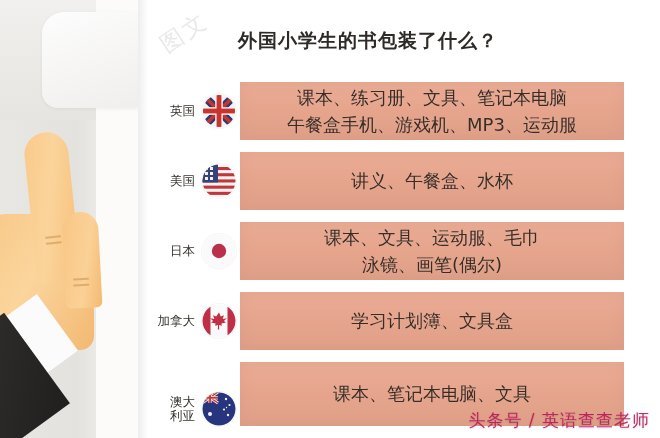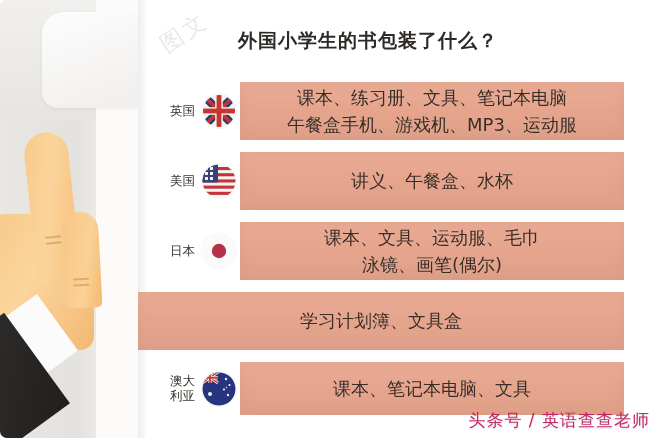--- a/index.html
+++ b/index.html
@@ -7,21 +7,20 @@
     padding: 0;
     background: #ffffff;
   }
   #screen {
     position: relative;
     width: 660px;
     height: 438px;
     overflow: hidden;
     background: #ffffff;
     font-family: "DejaVu Sans", "Liberation Sans", sans-serif;
-    border-radius: 7px;
   }
 
   
   .photo-left {
     position: absolute;
     left: 0; top: 0;
     width: 138px; height: 438px;
     background:
       linear-gradient(90deg,#e9e7e4 0%, #e4e2de 55%, #efedea 78%, #fdfdfd 100%);
     overflow: hidden;
@@ -135,21 +134,21 @@
 
   
   .rows { position: absolute; left: 0; top: 82px; width: 522px; }
   .row {
     position: relative;
     display: flex;
     align-items: center;
     height: 58px;
     margin-bottom: 12px;
   }
-  .row.tall { height: 53px; }
+  .row.tall { height: 64px; align-items: flex-end; }
 
   .label-cell {
     width: 102px;
     display: flex;
     align-items: center;
     justify-content: flex-end;
     gap: 7px;
     padding-right: 4px;
     box-sizing: border-box;
   }
@@ -315,20 +314,38 @@
             </svg>
           </span>
         </div>
         <div class="bar">
           <span class="bar-text">课本、文具、运动服、毛巾
 泳镜、画笔(偶尔)</span>
         </div>
       </div>
 
       <div class="row">
+        <div class="label-cell">
+          <span class="country">加拿大</span>
+          <span class="flag">
+            <svg viewBox="0 0 34 34">
+              <defs>
+                  <clipPath id="c4">
+                    <circle cx="17" cy="17" r="16.5"></circle>
+                  </clipPath>
+                </defs>
+              <g clip-path="url(#c4)">
+                <rect x="0" y="0" width="34" height="34" fill="#fbfafa"></rect>
+                <rect x="0" y="0" width="8.5" height="34" fill="#bf3046"></rect>
+                <rect x="25.5" y="0" width="8.5" height="34" fill="#bf3046"></rect>
+                <path d="M17 8.5 l1.8 4.1 3.1-1.3 -1.2 3.6 4.1-.6 -2.9 2.6 2.1 1.5 -4.6 1.1 .5 2.3 -2.9-.9 .2 4.6 -1.4 0 .2-4.6 -2.9 .9 .5-2.3 -4.6-1.1 2.1-1.5 -2.9-2.6 4.1 .6 -1.2-3.6 3.1 1.3z" fill="#bf3046"></path>
+              </g>
+            </svg>
+          </span>
+        </div>
         <div class="bar">
           <span class="bar-text single">学习计划簿、文具盒</span>
         </div>
       </div>
 
       <div class="row tall">
         <div class="label-cell">
           <span class="country">澳大
 利亚</span>
           <span class="flag">

